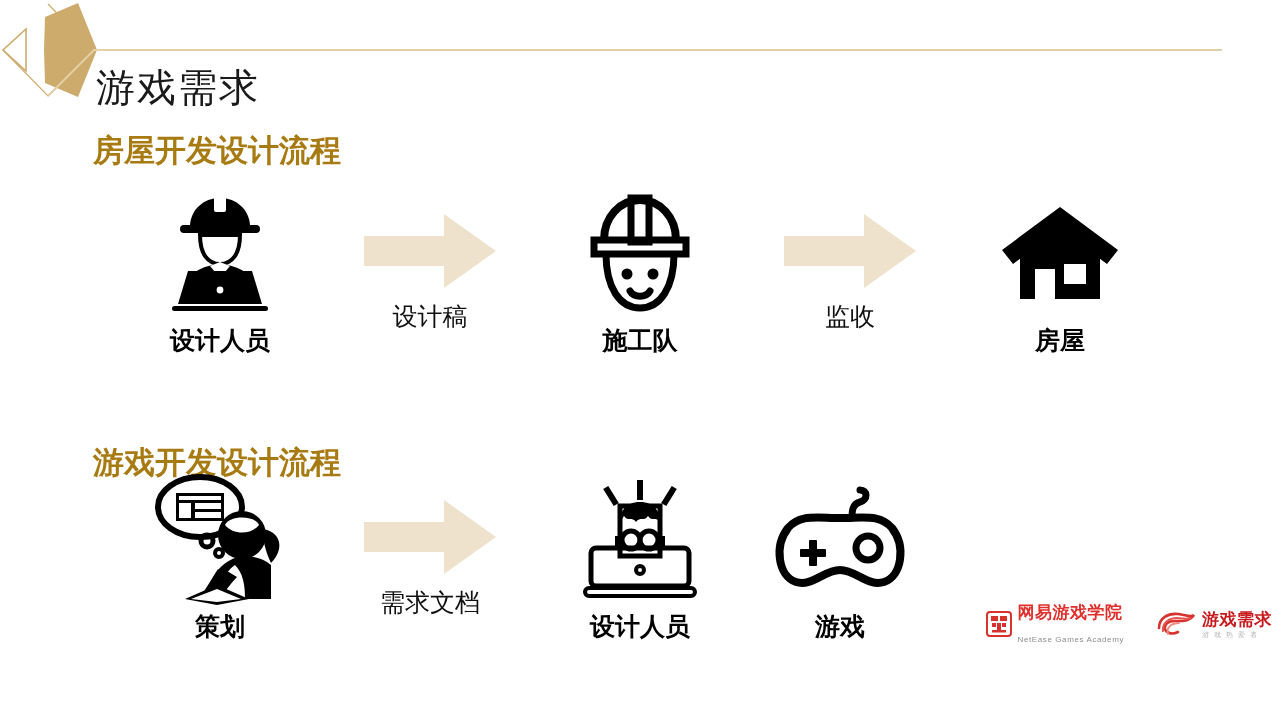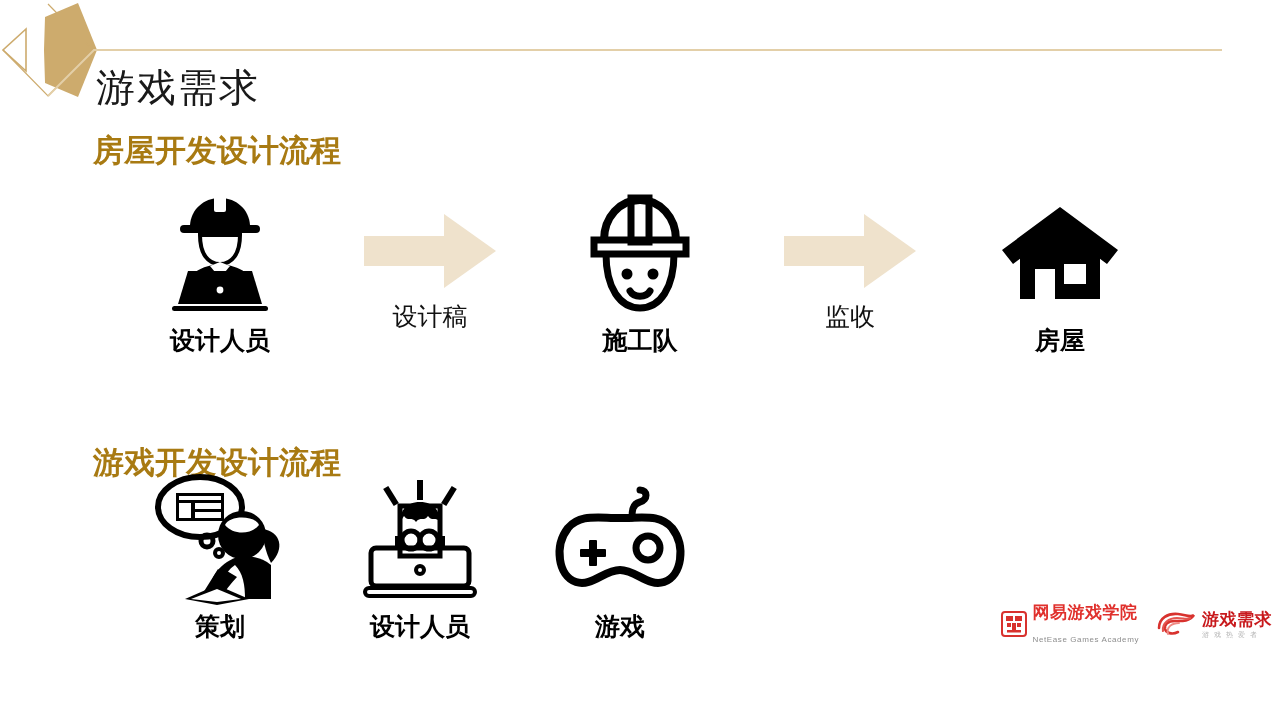--- a/index.html
+++ b/index.html
@@ -104,21 +104,21 @@
     white-space: nowrap;
   }
 
   
   .footer-logos {
     position: absolute;
     right: 8px;
     bottom: 8px;
     display: flex;
     align-items: center;
-    gap: 17px;
+    gap: 32px;
   }
   .logo {
     display: flex;
     align-items: center;
     gap: 6px;
   }
   .logo-mark {
     flex: 0 0 auto;
   }
   .logo-text {
@@ -272,20 +272,26 @@
           <path d="M82 98 C74 108 68 116 64 124 L74 128 C80 118 86 110 92 104 Z" fill="#000"></path>
           <path d="M73 96 L83 104 L64 126 L58 120 Z" fill="#000"></path>
 
           <path d="M40 126 L72 112 L104 126 L72 132 Z" fill="#000"></path>
           <path d="M46 126 L72 116 L96 126 L72 129 Z" fill="#fff"></path>
         </svg>
       </div>
       <div class="node-label">策划</div>
     </div>
 
+    <div class="connector">
+      <svg class="arrow-shape" viewBox="0 0 132 74">
+        <path d="M0 22 L80 22 L80 0 L132 37 L80 74 L80 52 L0 52 Z" fill="#efe2cc"></path>
+      </svg>
+      <div class="connector-label">需求文档</div>
+    </div>
 
     <div class="node">
       <div class="node-icon">
         <svg width="130" height="122" viewBox="0 0 130 122">
 
           <rect x="62" y="2" width="6" height="20" fill="#000"></rect>
           <rect x="33" y="8" width="6" height="20" fill="#000" transform="rotate(-32 36 18)"></rect>
           <rect x="91" y="8" width="6" height="20" fill="#000" transform="rotate(32 94 18)"></rect>
 
           <rect x="45" y="28" width="40" height="50" fill="none" stroke="#000" stroke-width="5"></rect>

